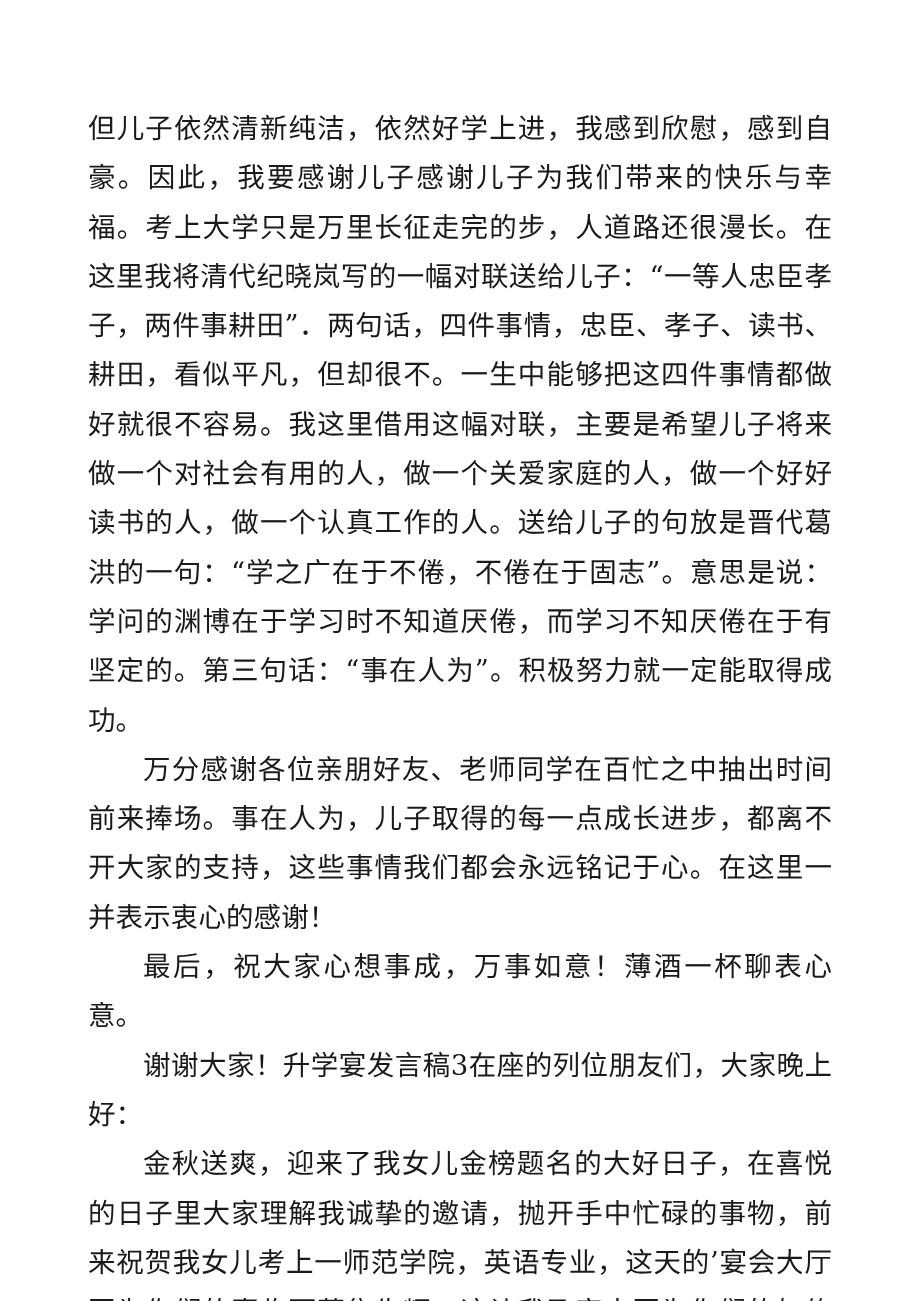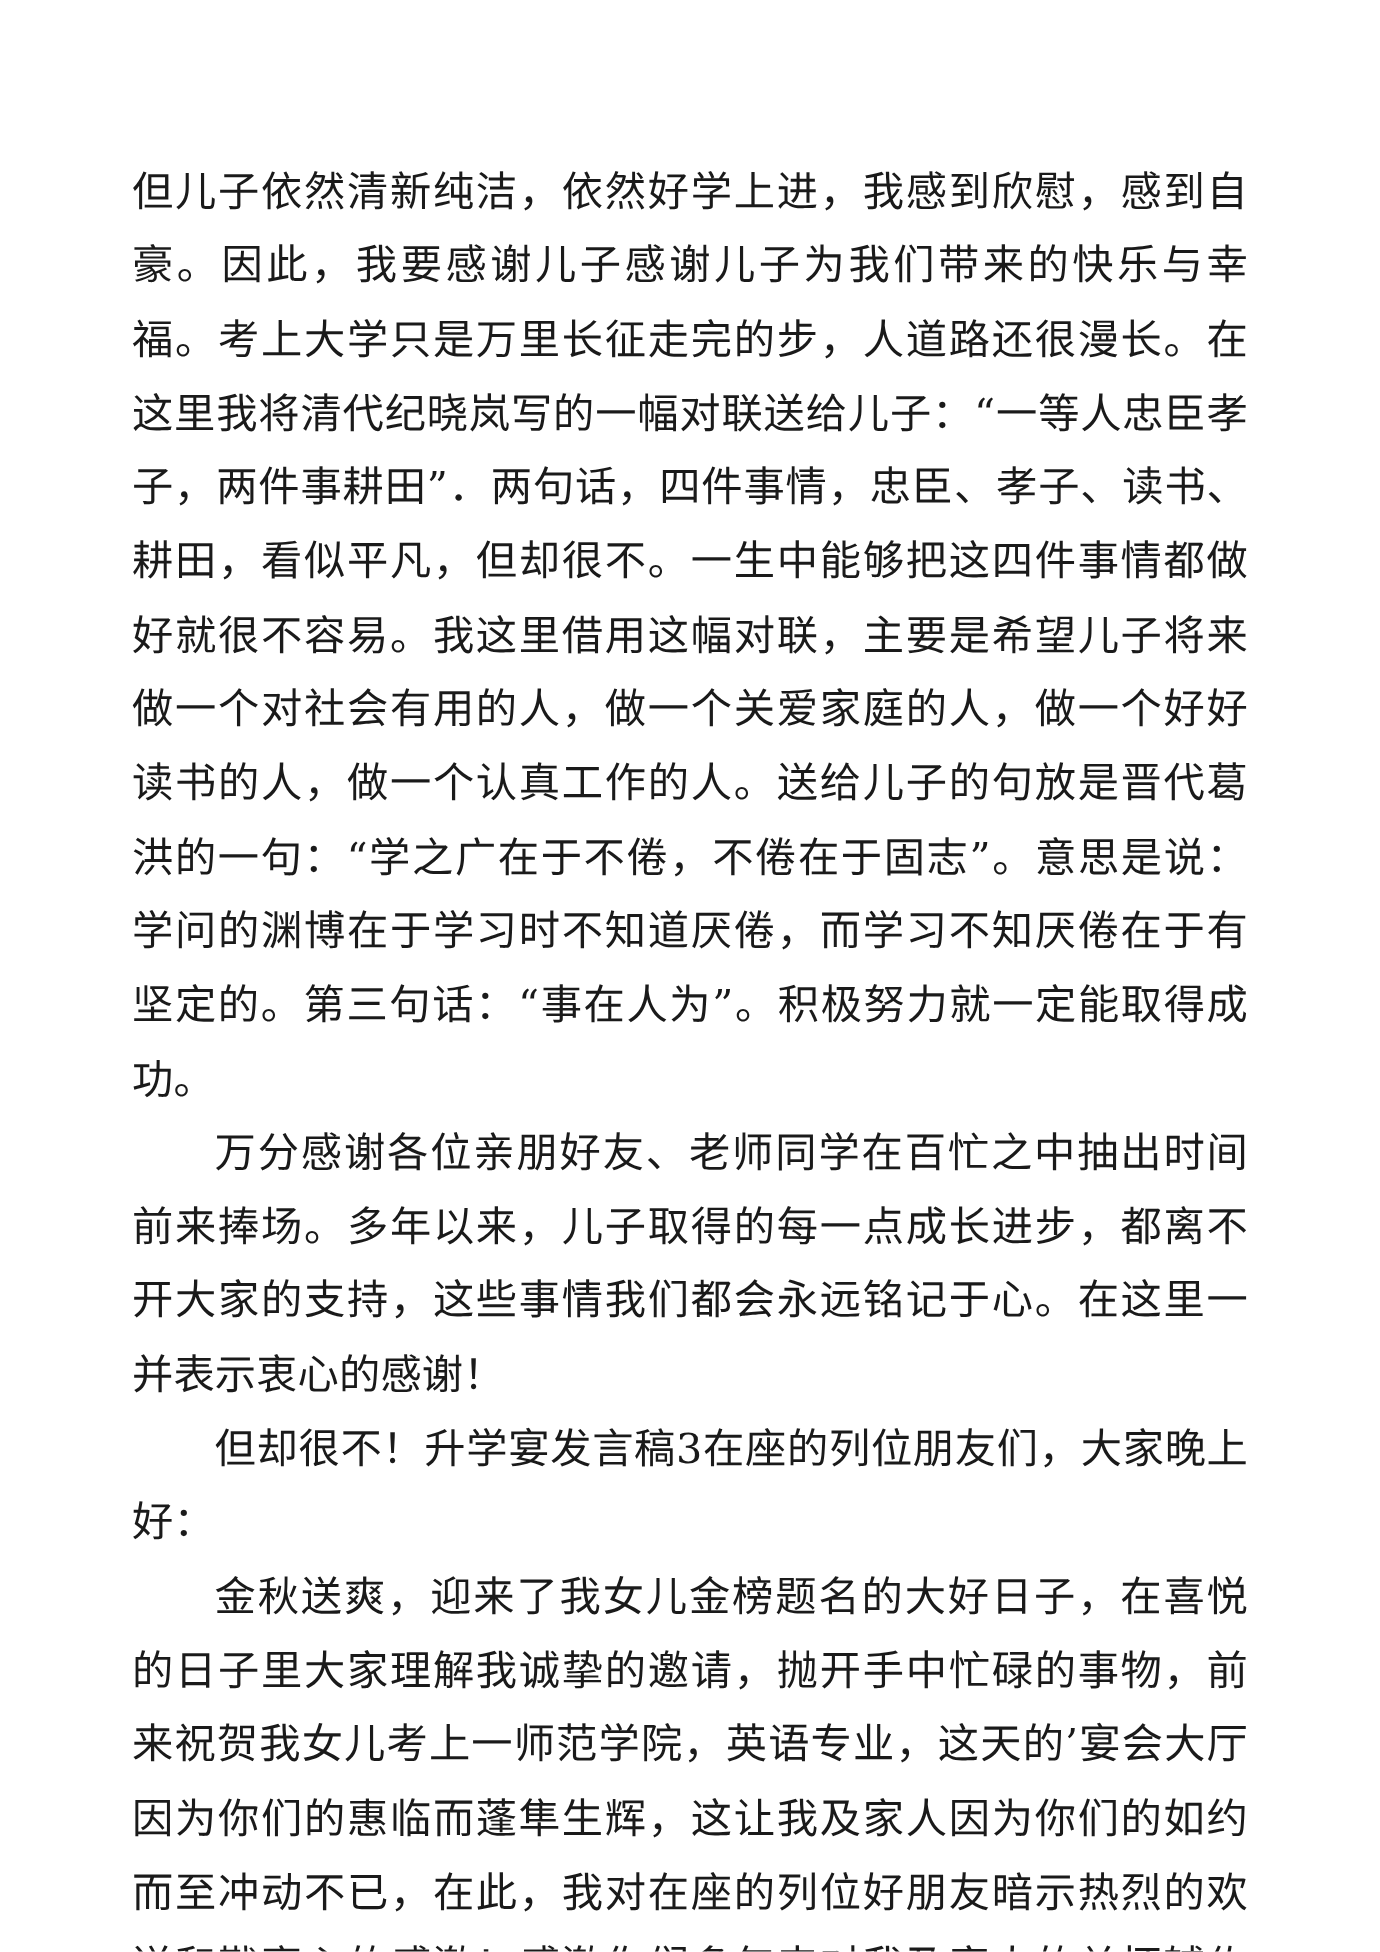--- a/index.html
+++ b/index.html
@@ -47,17 +47,18 @@
   .para.cont {
     text-indent: 0;
   }
 </style>
 </head>
 <body>
 
 <div class="page">
   <div class="doc-body">
     <p class="para cont">但儿子依然清新纯洁，依然好学上进，我感到欣慰，感到自豪。因此，我要感谢儿子感谢儿子为我们带来的快乐与幸福。考上大学只是万里长征走完的步，人道路还很漫长。在这里我将清代纪晓岚写的一幅对联送给儿子：“一等人忠臣孝子，两件事耕田”．两句话，四件事情，忠臣、孝子、读书、耕田，看似平凡，但却很不。一生中能够把这四件事情都做好就很不容易。我这里借用这幅对联，主要是希望儿子将来做一个对社会有用的人，做一个关爱家庭的人，做一个好好读书的人，做一个认真工作的人。送给儿子的句放是晋代葛洪的一句：“学之广在于不倦，不倦在于固志”。意思是说：学问的渊博在于学习时不知道厌倦，而学习不知厌倦在于有坚定的。第三句话：“事在人为”。积极努力就一定能取得成功。</p>
-    <p class="para indent">万分感谢各位亲朋好友、老师同学在百忙之中抽出时间前来捧场。多年以来，儿子取得的每一点成长进步，都离不开大家的支持，这些事情我们都会永远铭记于心。在这里一并表示衷心的感谢！</p>
-    <p class="para indent">但却很不！升学宴发言稿3在座的列位朋友们，大家晚上好：</p>
+    <p class="para indent">万分感谢各位亲朋好友、老师同学在百忙之中抽出时间前来捧场。事在人为，儿子取得的每一点成长进步，都离不开大家的支持，这些事情我们都会永远铭记于心。在这里一并表示衷心的感谢！</p>
+    <p class="para indent">最后，祝大家心想事成，万事如意！薄酒一杯聊表心意。</p>
+    <p class="para indent">谢谢大家！升学宴发言稿3在座的列位朋友们，大家晚上好：</p>
     <p class="para indent">金秋送爽，迎来了我女儿金榜题名的大好日子，在喜悦的日子里大家理解我诚挚的邀请，抛开手中忙碌的事物，前来祝贺我女儿考上一师范学院，英语专业，这天的’宴会大厅因为你们的惠临而蓬隼生辉，这让我及家人因为你们的如约而至冲动不已，在此，我对在座的列位好朋友暗示热烈的欢送和戡衷心的感激！感激你们多年来对我及家人的关怀辅佐和支</p>
   </div>
 </div>
 
 </body></html>

